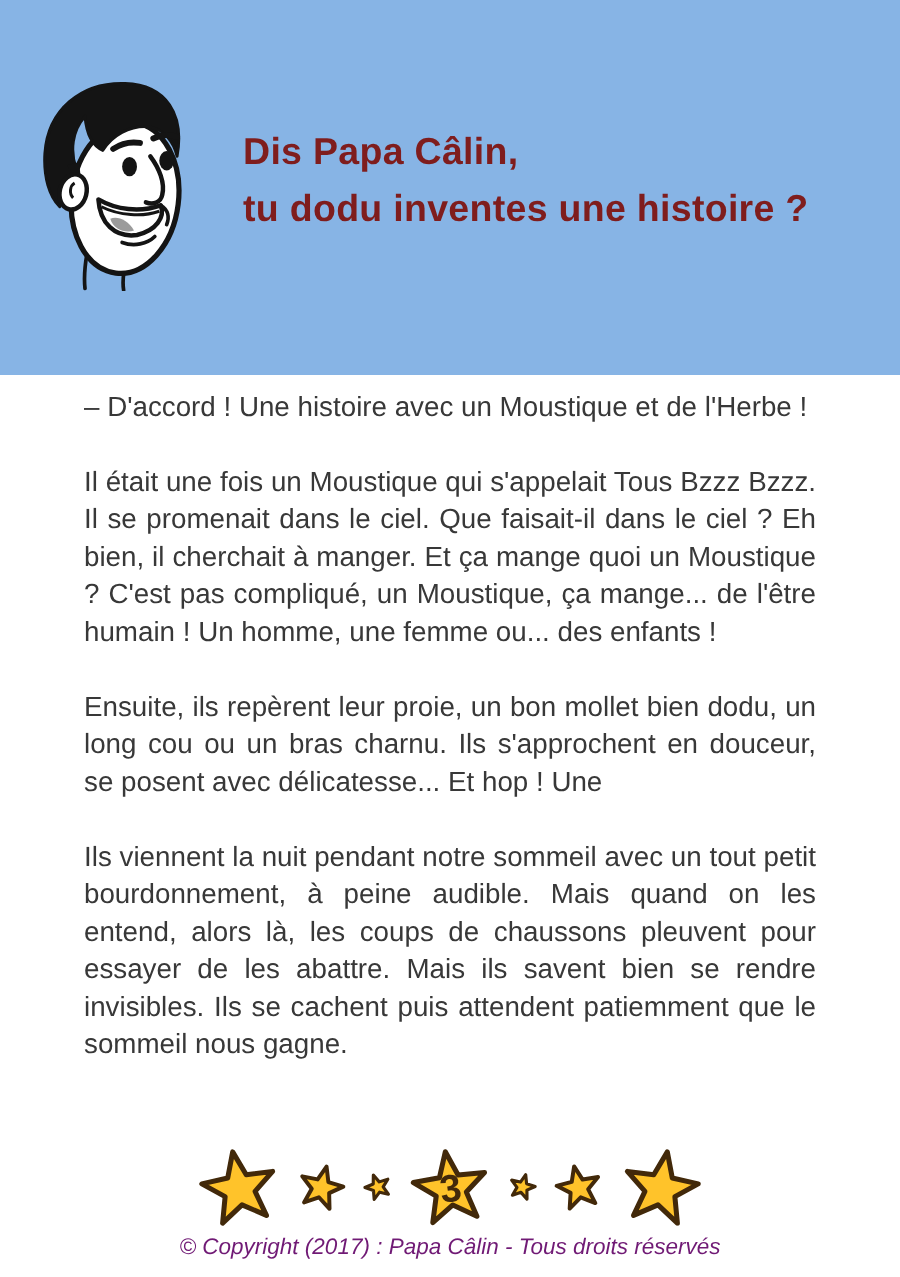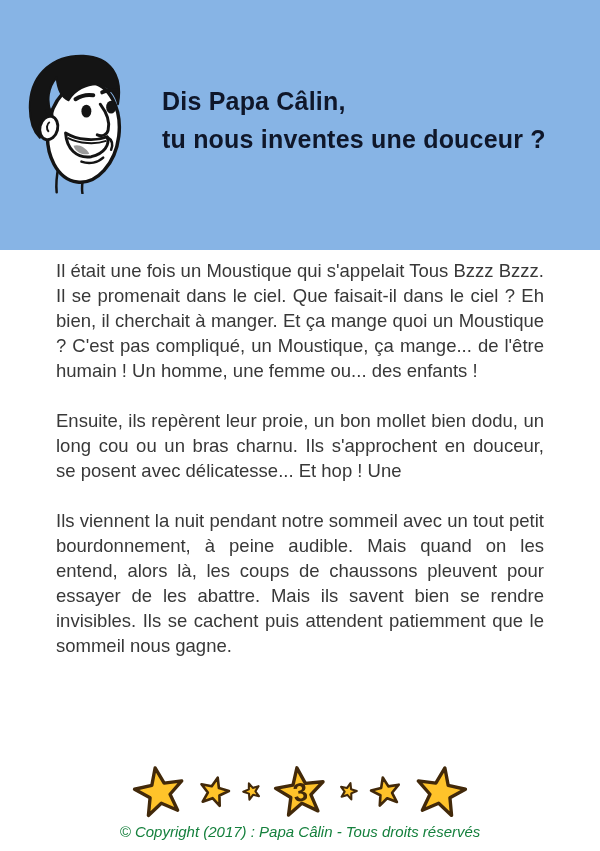--- a/index.html
+++ b/index.html
@@ -3,21 +3,21 @@
 <meta charset="utf-8">
 <style>
   html,body { margin:0; padding:0; background:#ffffff; }
   body { width:600px; height:851px; font-family:"Liberation Sans", sans-serif; }
   .page { position:relative; width:600px; height:851px; background:#ffffff; overflow:hidden; }
 
   
   .header { position:relative; height:250px; background:#87b4e5; }
   .face-svg { position:absolute; left:24px; top:54px; width:99px; height:140px; }
   .title { position:absolute; left:162px; top:82px; font-weight:bold; font-size:25px;
-           line-height:38px; color:#0f172a; letter-spacing:0.2px; }
+           line-height:38px; color:#7f1d1d; letter-spacing:0.2px; }
 
   
   .story { height:500px; padding:8px 56px 0 56px; overflow:hidden; }
   .story p { margin:0 0 25px 0; font-size:18.5px; line-height:25px; color:#383838;
              text-align:justify; }
 
   
   .stars { display:flex; align-items:center; justify-content:center; gap:11px; height:60px; margin-top:2px; }
   .star { display:block; }
   .star polygon { stroke:#42290a; stroke-linejoin:round; }
@@ -30,21 +30,21 @@
   .r-a { transform:rotate(-10deg); }
   .r-b { transform:rotate(14deg); }
   .r-c { transform:rotate(-20deg); }
   .r-d { transform:rotate(-8deg); }
   .r-e { transform:rotate(15deg); }
   .r-f { transform:rotate(-12deg); }
   .r-g { transform:rotate(10deg); }
   .page-num-text { font-family:"Liberation Sans", sans-serif; font-weight:bold; font-size:46px;
                    fill:#42290a; text-anchor:middle; }
 
-  .copyright { text-align:center; font-style:italic; font-size:15px; color:#15803d; margin-top:3px; }
+  .copyright { text-align:center; font-style:italic; font-size:15px; color:#701a75; margin-top:3px; }
 </style>
 </head>
 <body>
 
 <div class="page">
 
   <header class="header">
     <svg class="face-svg" viewBox="0 0 100 140" aria-hidden="true">
 
       <path d="M35,112 C33,122 32,130 33,139" fill="none" stroke="#141414" stroke-width="2.5" stroke-linecap="round"></path>
@@ -68,25 +68,26 @@
 
       <path d="M42,79 C54,86 70,88 84,83 C87,91 81,100 68,103 C53,105 43,95 42,79 Z" fill="#ffffff" stroke="#141414" stroke-width="3" stroke-linejoin="round"></path>
       <path d="M44,84 C56,90 72,91 83,87" fill="none" stroke="#141414" stroke-width="2"></path>
       <path d="M50,92 C52,99 60,102 66,100 C62,93 55,90 50,92 Z" fill="#9b9b9b"></path>
 
       <path d="M84,83 C89,86 90,91 88,96" fill="none" stroke="#141414" stroke-width="2.5" stroke-linecap="round"></path>
       <path d="M58,108 C66,111 75,109 80,104" fill="none" stroke="#141414" stroke-width="2.5" stroke-linecap="round"></path>
     </svg>
     <div class="title">
       <div>Dis Papa Câlin,</div>
-      <div>tu nous inventes une douceur ?</div>
+      <div>tu dodu inventes une histoire ?</div>
     </div>
   </header>
 
   <main class="story">
+    <p>– D'accord ! Une histoire avec un Moustique et de l'Herbe !</p>
     <p>Il était une fois un Moustique qui s'appelait Tous Bzzz Bzzz. Il se promenait dans le ciel. Que faisait-il dans le ciel ? Eh bien, il cherchait à manger. Et ça mange quoi un Moustique ? C'est pas compliqué, un Moustique, ça mange... de l'être humain ! Un homme, une femme ou... des enfants !</p>
     <p>Ensuite, ils repèrent leur proie, un bon mollet bien dodu, un long cou ou un bras charnu. Ils s'approchent en douceur, se posent avec délicatesse... Et hop ! Une</p>
     <p>Ils viennent la nuit pendant notre sommeil avec un tout petit bourdonnement, à peine audible. Mais quand on les entend, alors là, les coups de chaussons pleuvent pour essayer de les abattre. Mais ils savent bien se rendre invisibles. Ils se cachent puis attendent patiemment que le sommeil nous gagne.</p>
   </main>
 
   <footer>
     <div class="stars">
       <svg class="star star-lg r-a" viewBox="0 0 100 100">
         <polygon points="50,10 61.2,39.6 92.8,41.1 68.1,60.9 76.5,91.4 50,74 23.5,91.4 31.9,60.9 7.2,41.1 38.8,39.6" fill="#ffc32a"></polygon>
       </svg>

